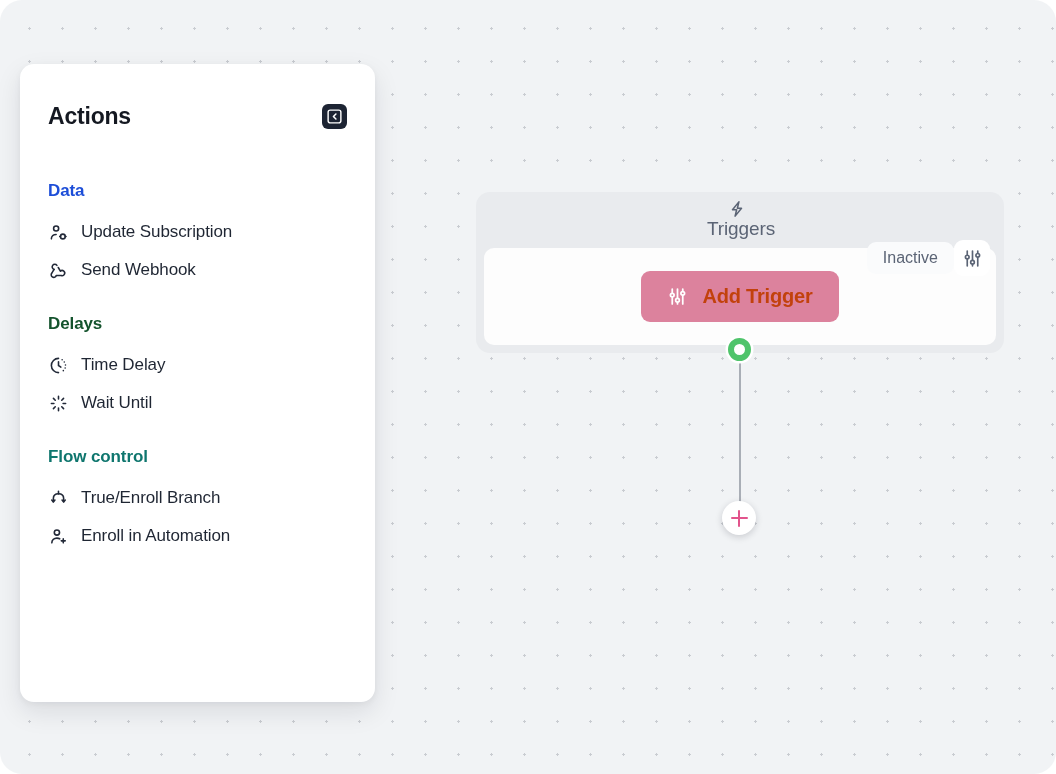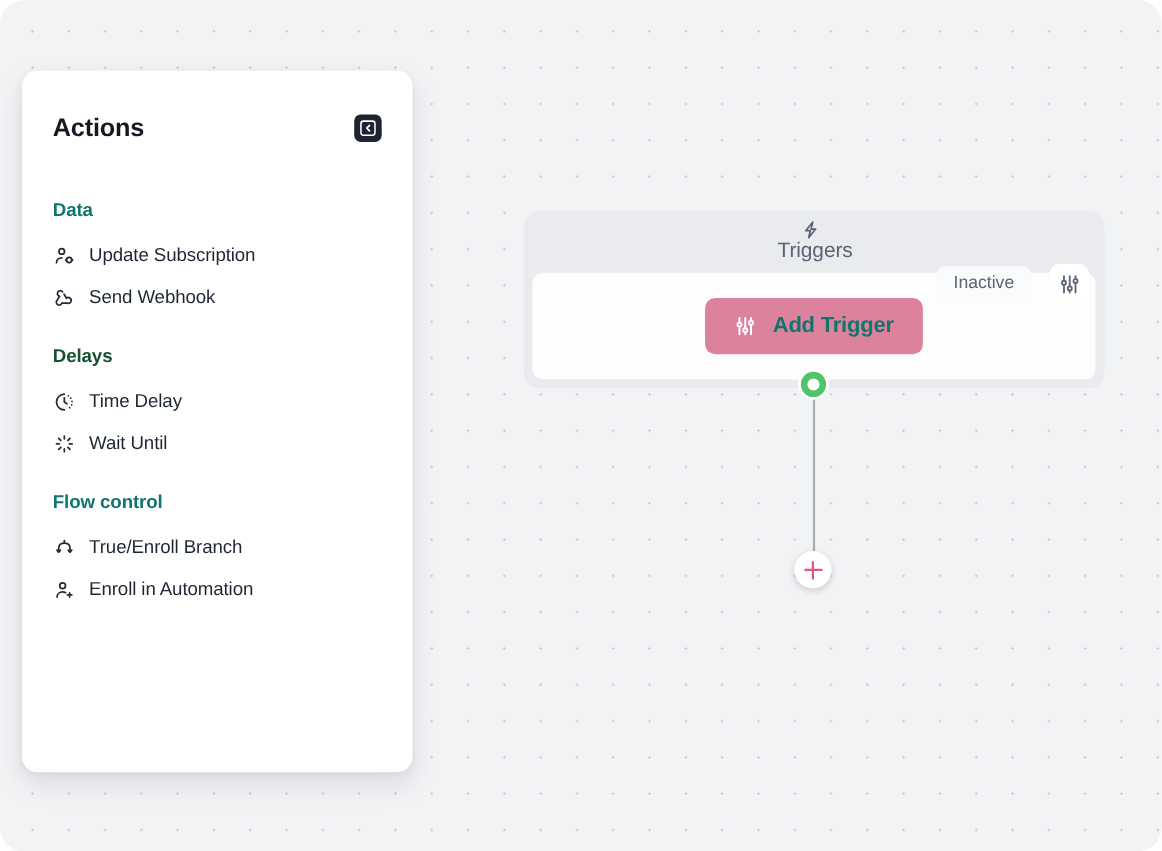--- a/index.html
+++ b/index.html
@@ -132,21 +132,21 @@
   .trigger-title {
     font-size: 19px;
     color: #5b6475;
     letter-spacing: -0.1px;
   }
 
   .head-right {
     margin-left: auto;
     display: flex;
     align-items: center;
-    gap: 16px;
+    gap: 0;
   }
 
   .status-badge {
     background: #fafbfc;
     color: #5b6475;
     font-size: 16px;
     border-radius: 9px;
     padding: 8px 16px;
     line-height: 1;
     cursor: pointer;
@@ -170,21 +170,21 @@
     display: flex;
     align-items: center;
     justify-content: center;
   }
 
   .add-trigger-btn {
     display: flex;
     align-items: center;
     gap: 14px;
     background: rgba(210, 95, 130, 0.78);
-    color: #0f766e;
+    color: #c2410c;
     border: none;
     border-radius: 9px;
     padding: 14px 26px;
     font-size: 20px;
     font-weight: bold;
     font-family: "Liberation Sans", sans-serif;
     letter-spacing: -0.2px;
     cursor: pointer;
   }
   .add-trigger-btn .sliders { display: flex; }
@@ -247,21 +247,21 @@
           <rect x="3" y="3" width="18" height="18" rx="3" stroke="#ffffff" stroke-width="2"></rect>
           <path d="M14 8.5L10.5 12l3.5 3.5" stroke="#ffffff" stroke-width="2.2" stroke-linecap="round" stroke-linejoin="round"></path>
         </svg>
       </div>
     </div>
 
 
     <div class="group-gap"></div>
 
     <div class="group">
-      <div class="group-title" style="color:#0f766e">Data</div>
+      <div class="group-title" style="color:#1d4ed8">Data</div>
       <div class="action-item">
         <span class="action-icon">
           <svg width="19" height="19" viewBox="0 0 24 24" fill="none">
             <circle cx="9" cy="7" r="3.2" stroke="currentColor" stroke-width="2"></circle>
             <path d="M3 20c0-3.3 2.7-5.5 6-5.5" stroke="currentColor" stroke-width="2" stroke-linecap="round"></path>
             <circle cx="17.5" cy="17" r="3" stroke="currentColor" stroke-width="2"></circle>
             <path d="M20.5 17h1M13.5 17h1" stroke="currentColor" stroke-width="2" stroke-linecap="round"></path>
           </svg>
         </span>
         <span class="action-label">Update Subscription</span>

